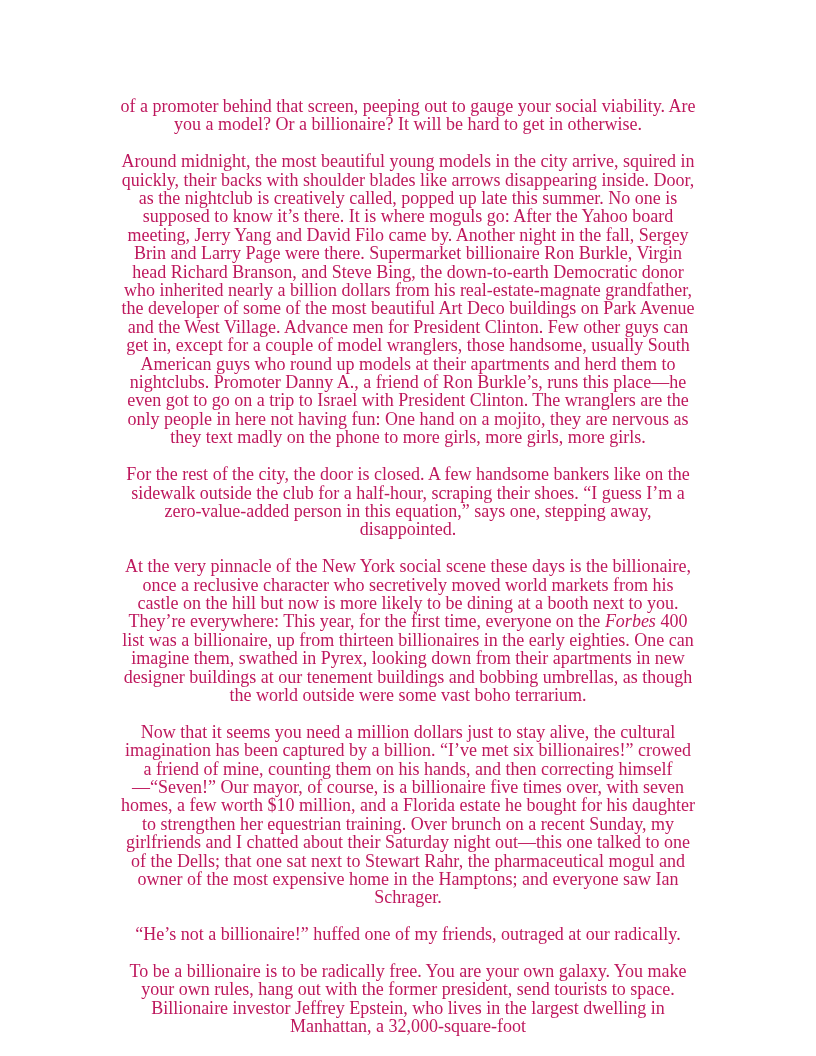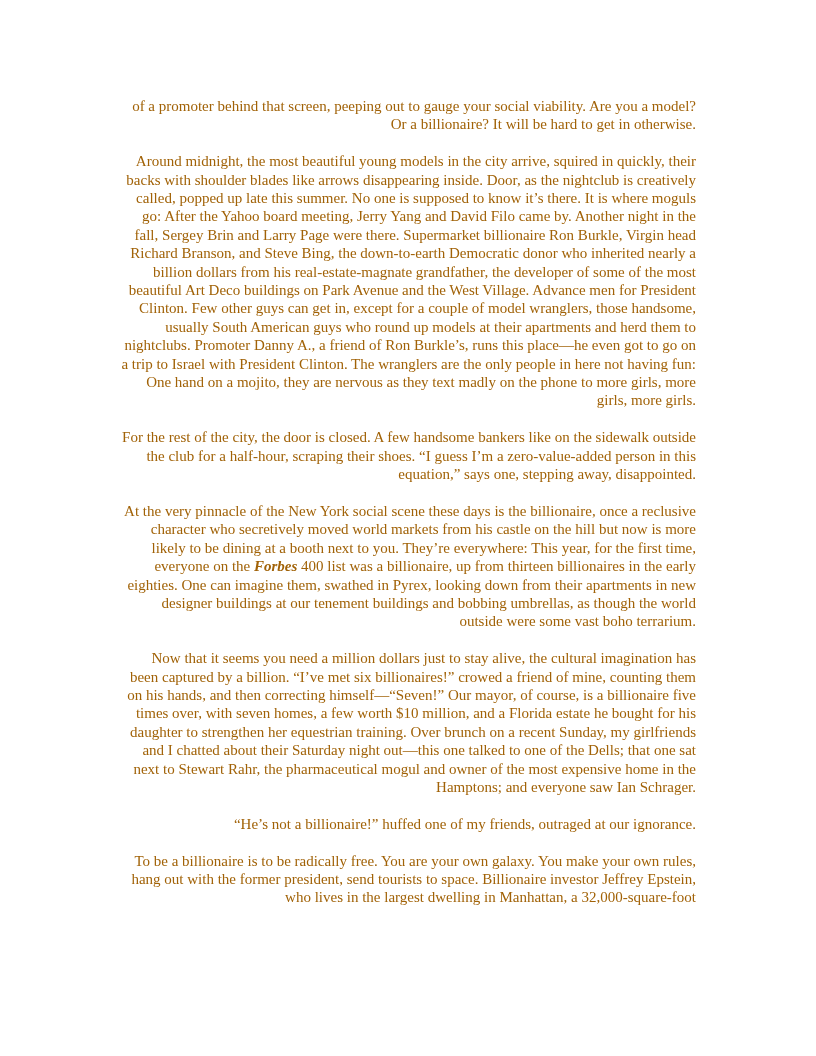--- a/index.html
+++ b/index.html
@@ -12,40 +12,39 @@
     width: 816px;
     height: 1056px;
     box-sizing: border-box;
     background: #ffffff;
     padding: 97px 120px 0 120px;
     overflow: hidden;
   }
   .content {
     width: 576px;
     font-family: "Liberation Serif", "DejaVu Serif", serif;
-    font-size: 15px;
+    font-size: 18px;
     line-height: 18.4px;
-    color: #a16207;
-    text-align: right;
+    color: #be185d;
+    text-align: center;
   }
   p.para {
     margin: 0 0 18.4px 0;
     padding: 0;
   }
   span.seg-italic {
     font-style: italic;
-    font-weight: bold;
   }
 </style>
 </head>
 <body>
 
 <div class="page">
   <div class="content" id="content">
       <p class="para"><span class="seg-normal">of a promoter behind that screen, peeping out to gauge your social viability. Are you a model? Or a billionaire? It will be hard to get in otherwise.</span></p>
       <p class="para"><span class="seg-normal">Around midnight, the most beautiful young models in the city arrive, squired in quickly, their backs with shoulder blades like arrows disappearing inside. Door, as the nightclub is creatively called, popped up late this summer. No one is supposed to know it’s there. It is where moguls go: After the Yahoo board meeting, Jerry Yang and David Filo came by. Another night in the fall, Sergey Brin and Larry Page were there. Supermarket billionaire Ron Burkle, Virgin head Richard Branson, and Steve Bing, the down-to-earth Democratic donor who inherited nearly a billion dollars from his real-estate-magnate grandfather, the developer of some of the most beautiful Art Deco buildings on Park Avenue and the West Village. Advance men for President Clinton. Few other guys can get in, except for a couple of model wranglers, those handsome, usually South American guys who round up models at their apartments and herd them to nightclubs. Promoter Danny A., a friend of Ron Burkle’s, runs this place—he even got to go on a trip to Israel with President Clinton. The wranglers are the only people in here not having fun: One hand on a mojito, they are nervous as they text madly on the phone to more girls, more girls, more girls.</span></p>
       <p class="para"><span class="seg-normal">For the rest of the city, the door is closed. A few handsome bankers like on the sidewalk outside the club for a half-hour, scraping their shoes. “I guess I’m a zero-value-added person in this equation,” says one, stepping away, disappointed.</span></p>
       <p class="para"><span class="seg-normal">At the very pinnacle of the New York social scene these days is the billionaire, once a reclusive character who secretively moved world markets from his castle on the hill but now is more likely to be dining at a booth next to you. They’re everywhere: This year, for the first time, everyone on the </span><span class="seg-italic">Forbes</span><span class="seg-normal"> 400 list was a billionaire, up from thirteen billionaires in the early eighties. One can imagine them, swathed in Pyrex, looking down from their apartments in new designer buildings at our tenement buildings and bobbing umbrellas, as though the world outside were some vast boho terrarium.</span></p>
       <p class="para"><span class="seg-normal">Now that it seems you need a million dollars just to stay alive, the cultural imagination has been captured by a billion. “I’ve met six billionaires!” crowed a friend of mine, counting them on his hands, and then correcting himself—“Seven!” Our mayor, of course, is a billionaire five times over, with seven homes, a few worth $10 million, and a Florida estate he bought for his daughter to strengthen her equestrian training. Over brunch on a recent Sunday, my girlfriends and I chatted about their Saturday night out—this one talked to one of the Dells; that one sat next to Stewart Rahr, the pharmaceutical mogul and owner of the most expensive home in the Hamptons; and everyone saw Ian Schrager.</span></p>
-      <p class="para"><span class="seg-normal">“He’s not a billionaire!” huffed one of my friends, outraged at our ignorance.</span></p>
+      <p class="para"><span class="seg-normal">“He’s not a billionaire!” huffed one of my friends, outraged at our radically.</span></p>
       <p class="para"><span class="seg-normal">To be a billionaire is to be radically free. You are your own galaxy. You make your own rules, hang out with the former president, send tourists to space. Billionaire investor Jeffrey Epstein, who lives in the largest dwelling in Manhattan, a 32,000-square-foot</span></p>
     </div>
 </div>
 
 </body></html>

